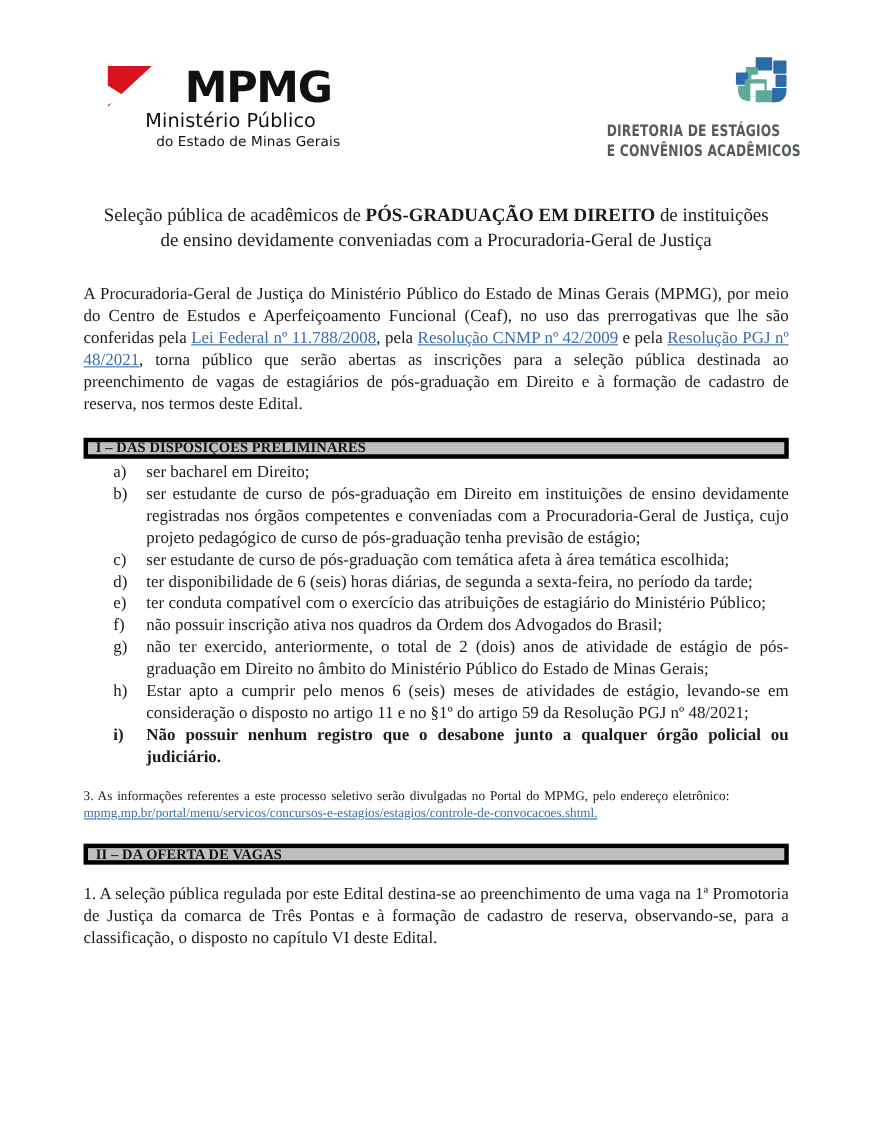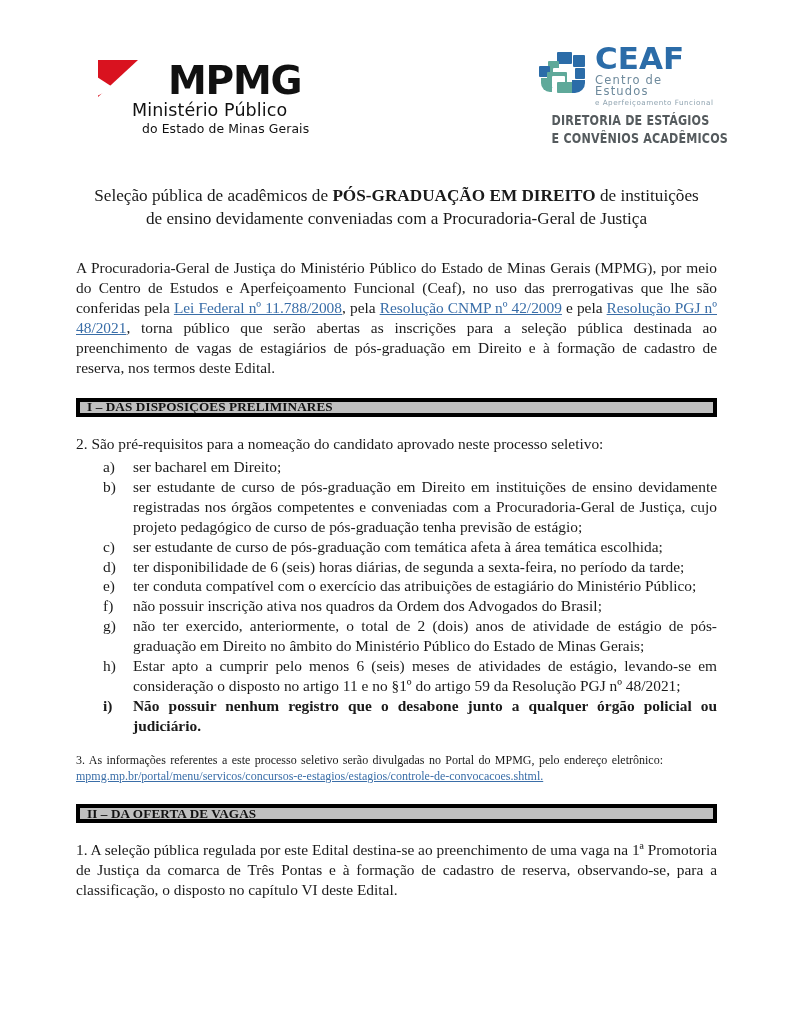--- a/index.html
+++ b/index.html
@@ -270,46 +270,40 @@
           <i style="left:9px;   top:9px;  width:11px; height:11px; background:#5fa99a;"></i>
           <i style="left:0px;   top:14px; width:11px; height:11px; background:#2b6ca8;"></i>
           <i style="left:36px;  top:16px; width:10px; height:11px; background:#2b6ca8;"></i>
           <i style="left:14px;  top:16px; width:13px; height:13px; background:#ffffff; border:0;"></i>
           <i style="left:8px;   top:20px; width:20px; height:16px; background:#5fa99a;"></i>
           <i style="left:13px;  top:24px; width:13px; height:12px; background:#ffffff;"></i>
           <i style="left:18px;  top:30px; width:18px; height:11px; background:#5fa99a;"></i>
           <i style="left:33px;  top:28px; width:13px; height:13px; background:#2b6ca8; border-radius:0 0 10px 0;"></i>
           <i style="left:2px;   top:26px; width:11px; height:14px; background:#5fa99a; border-radius:0 0 0 9px;"></i>
         </div>
-        <div class="ceaf-text">
-          <div class="ceaf-word">CEAF</div>
-          <div class="ceaf-t1">Centro de Estudos</div>
-          <div class="ceaf-t2">e Aperfeiçoamento Funcional</div>
-        </div>
       </div>
       <div class="ceaf-dir">
         <div>DIRETORIA DE ESTÁGIOS</div>
         <div>E CONVÊNIOS ACADÊMICOS</div>
       </div>
     </div>
   </div>
 
   <div class="content">
 
 
     <div class="doc-subtitle"><span>Seleção pública de acadêmicos de </span><b>PÓS-GRADUAÇÃO EM DIREITO</b><span> de instituições de ensino devidamente conveniadas com a Procuradoria-Geral de Justiça</span></div>
 
     <div class="para"><span>A Procuradoria-Geral de Justiça do Ministério Público do Estado de Minas Gerais (MPMG), por meio do Centro de Estudos e Aperfeiçoamento Funcional (Ceaf), no uso das prerrogativas que lhe são conferidas pela </span><a class="doclink" href="#">Lei Federal nº 11.788/2008</a><span>, pela </span><a class="doclink" href="#">Resolução CNMP nº 42/2009</a><span> e pela </span><a class="doclink" href="#">Resolução PGJ nº 48/2021</a><span>, torna público que serão abertas as inscrições para a seleção pública destinada ao preenchimento de vagas de estagiários de pós-graduação em Direito e à formação de cadastro de reserva, nos termos deste Edital.</span></div>
 
     <div class="section-bar">
       <span>I – DAS DISPOSIÇÕES PRELIMINARES</span>
     </div>
 
 
-    <div class="numitem">2. São pré-requisitos para a nomeação do candidato aprovado neste processo seletivo:</div>
 
     <ol class="alpha">
       <li>
         <span class="mk">a)</span>
         <span class="tx">ser bacharel em Direito;</span>
       </li>
       <li>
         <span class="mk">b)</span>
         <span class="tx">ser estudante de curso de pós-graduação em Direito em instituições de ensino devidamente registradas nos órgãos competentes e conveniadas com a Procuradoria-Geral de Justiça, cujo projeto pedagógico de curso de pós-graduação tenha previsão de estágio;</span>
       </li>

